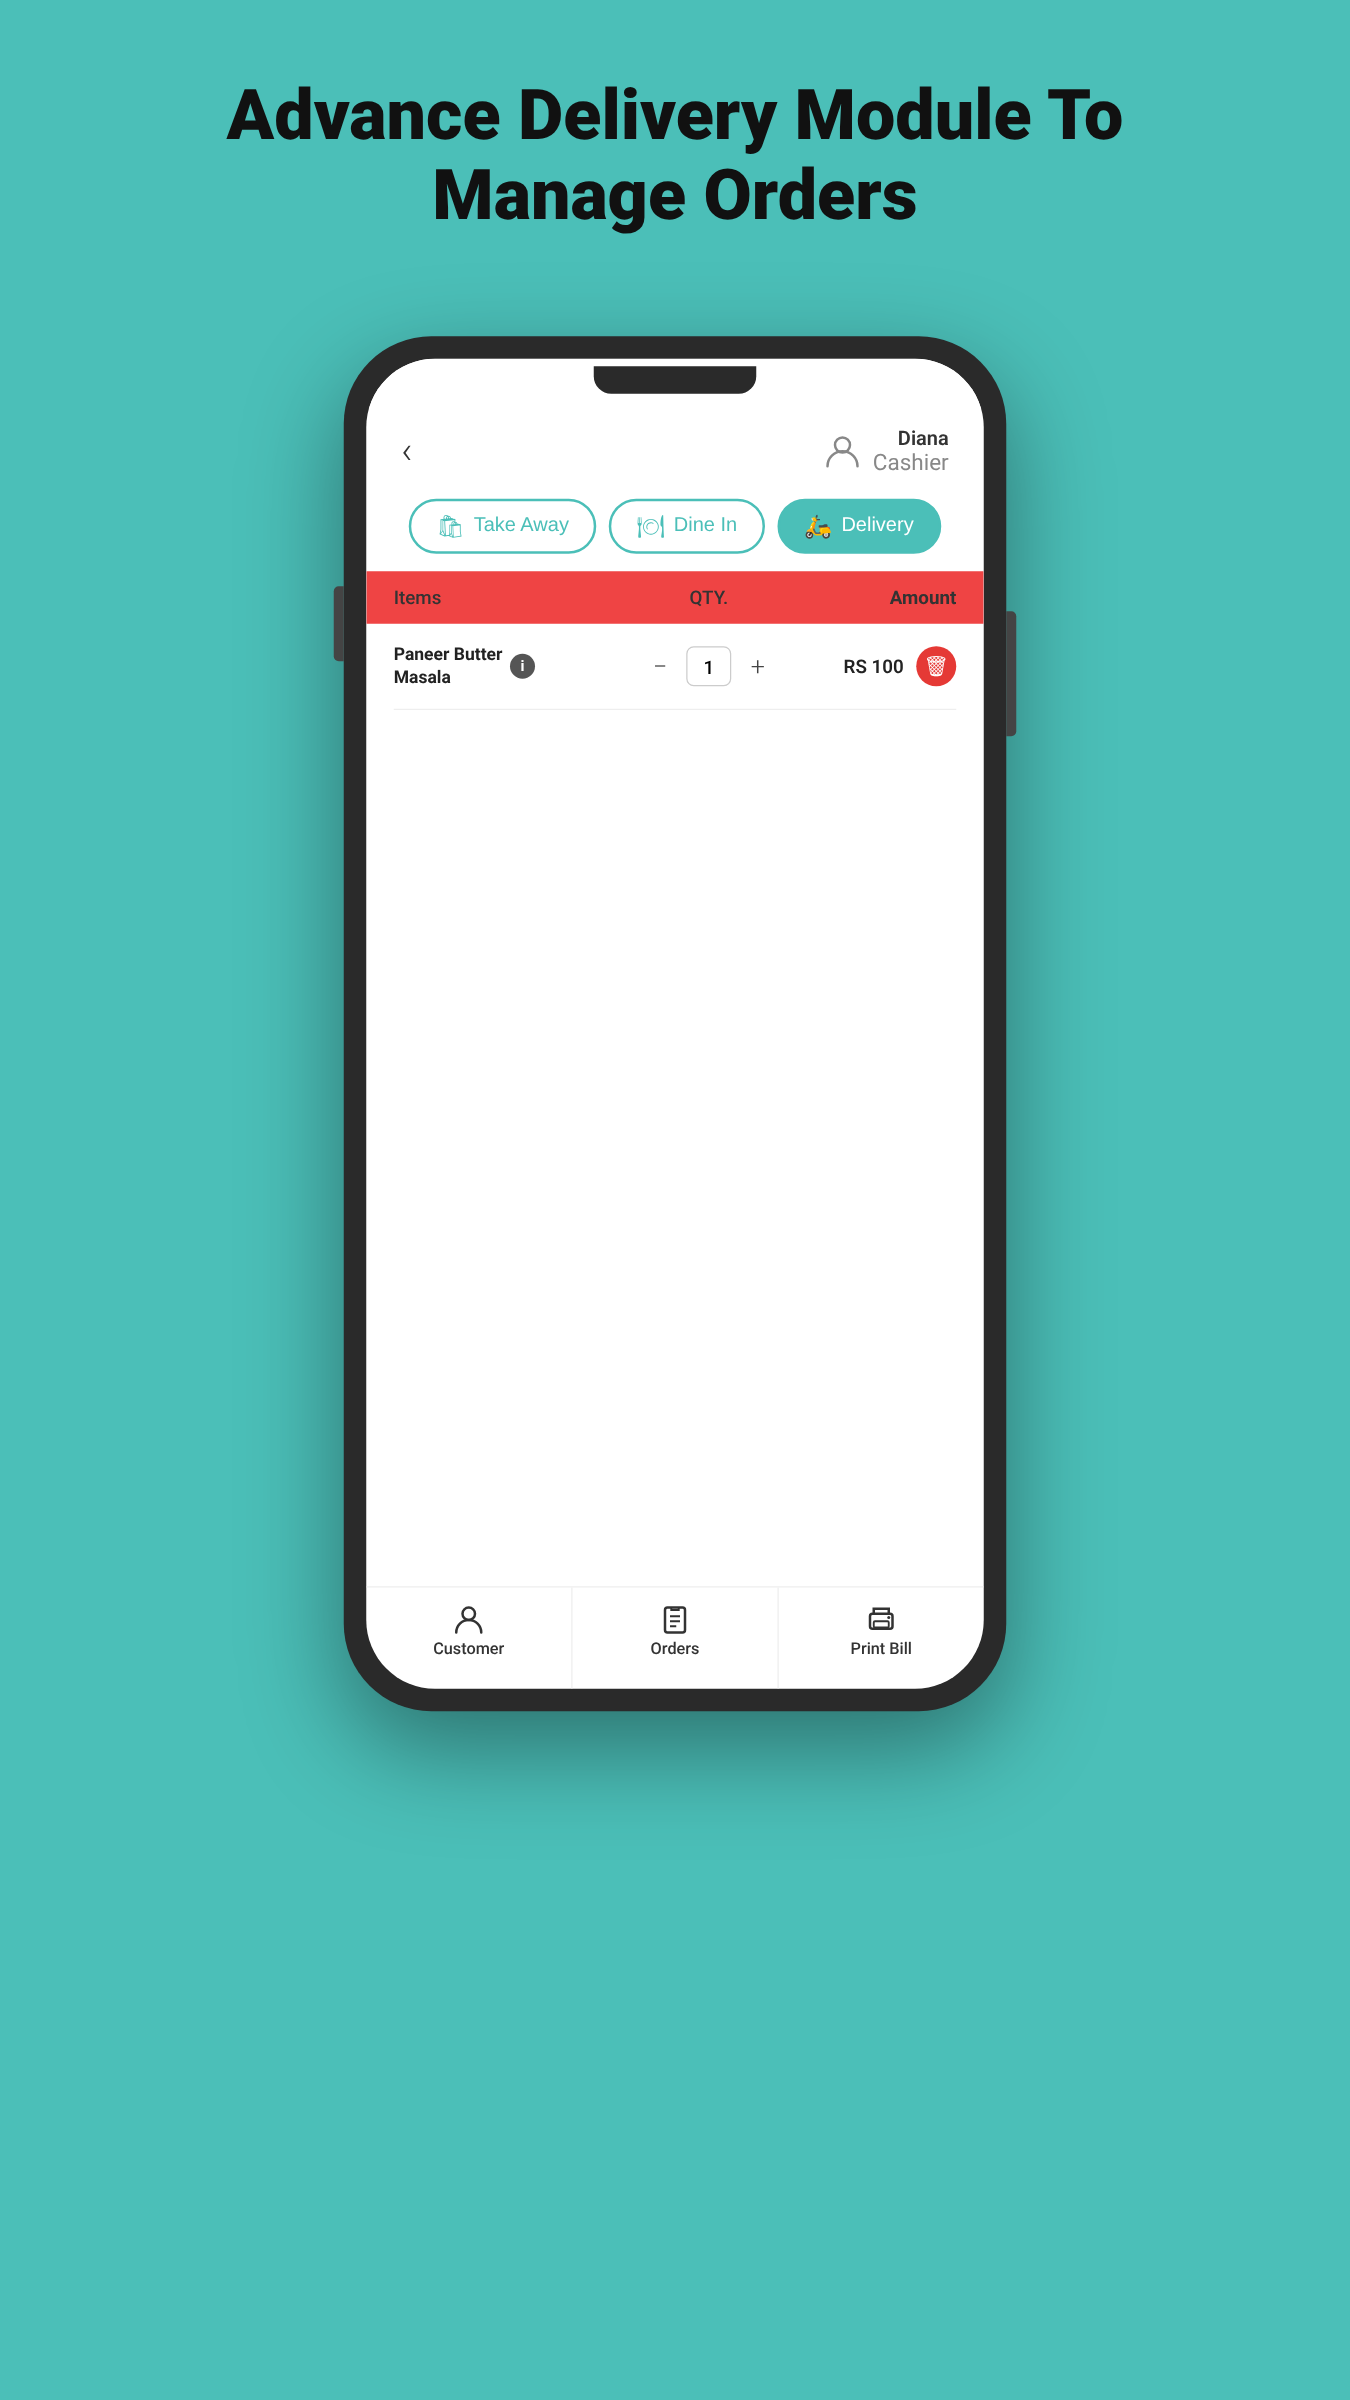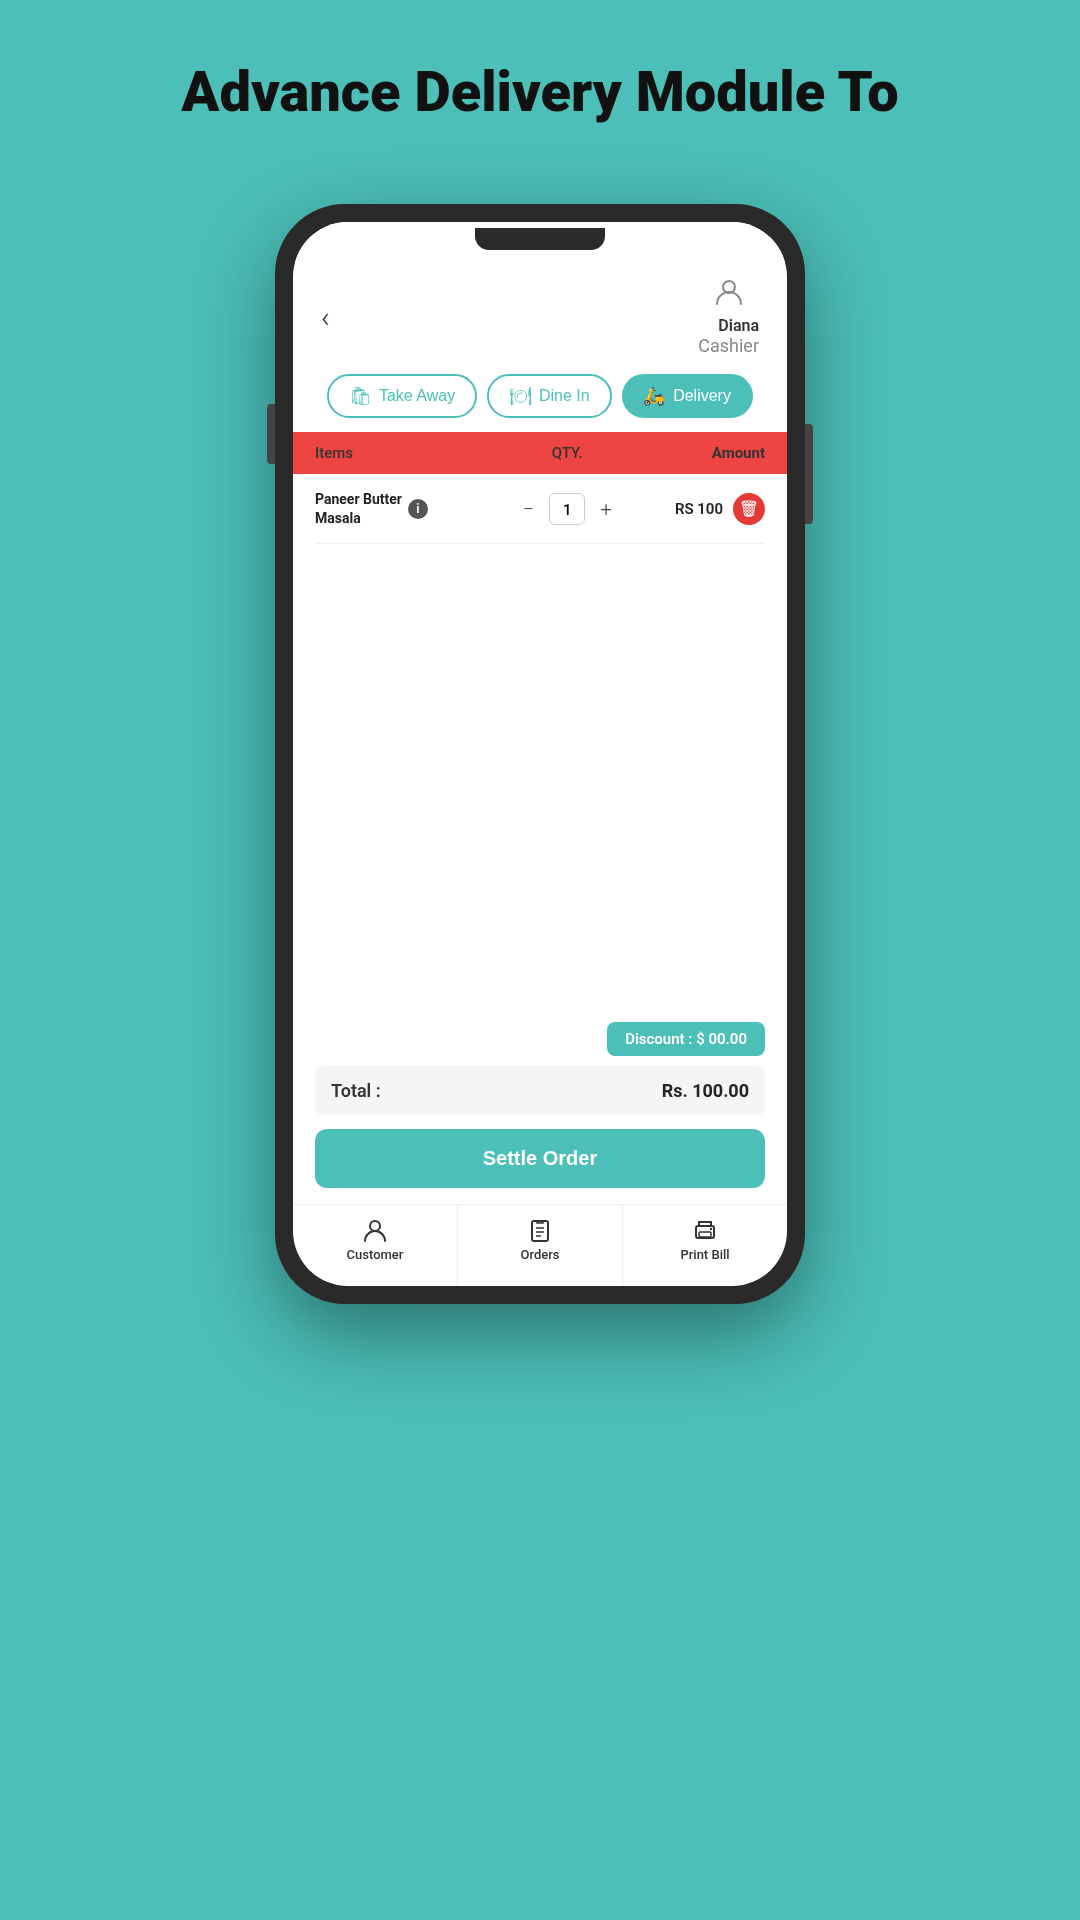--- a/index.html
+++ b/index.html
@@ -110,21 +110,20 @@
       font-size: 30px;
       color: #333;
       cursor: pointer;
       font-weight: 300;
     }
 
     .user-info {
       display: flex;
       align-items: center;
       gap: 8px;
-      flex-direction: column;
     }
 
     .user-icon-svg {
       width: 32px;
       height: 32px;
     }
 
     .user-text {
       text-align: right;
     }
@@ -366,20 +365,21 @@
       font-size: 13px;
       color: #333;
       font-weight: 500;
     }
   </style>
 </head>
 <body>
 
 <div class="page-title">
   <span>Advance Delivery Module To</span><br>
+  <span>Manage Orders</span>
 </div>
 
 <div class="phone-wrapper">
   <div class="phone-outer">
     <div class="phone-inner">
       <div class="notch-bar">
         <div class="notch"></div>
       </div>
 
       <div class="screen-content">
@@ -432,35 +432,20 @@
             </div>
             <div class="amount-col">
               <span class="amount-text">RS 100</span>
               <div class="delete-btn">
                 <span class="delete-icon">🗑</span>
               </div>
             </div>
           </div>
         </div>
 
-        <div class="bottom-section">
-          <div class="discount-bar">
-            <div class="discount-badge">
-              <span>Discount :</span>
-              <span>$ 00.00</span>
-            </div>
-          </div>
-
-          <div class="total-row">
-            <span class="total-label">Total :</span>
-            <span class="total-value">Rs. 100.00</span>
-          </div>
-
-          <button class="settle-btn">Settle Order</button>
-        </div>
 
         <div class="bottom-nav">
           <div class="nav-item">
             <svg width="26" height="26" viewBox="0 0 26 26" fill="none">
               <circle cx="13" cy="9" r="5" stroke="#333" stroke-width="2" fill="none"></circle>
               <path d="M3 24c0-5.523 4.477-10 10-10s10 4.477 10 10" stroke="#333" stroke-width="2" fill="none" stroke-linecap="round"></path>
             </svg>
             <span class="nav-label">Customer</span>
           </div>
           <div class="nav-item">

